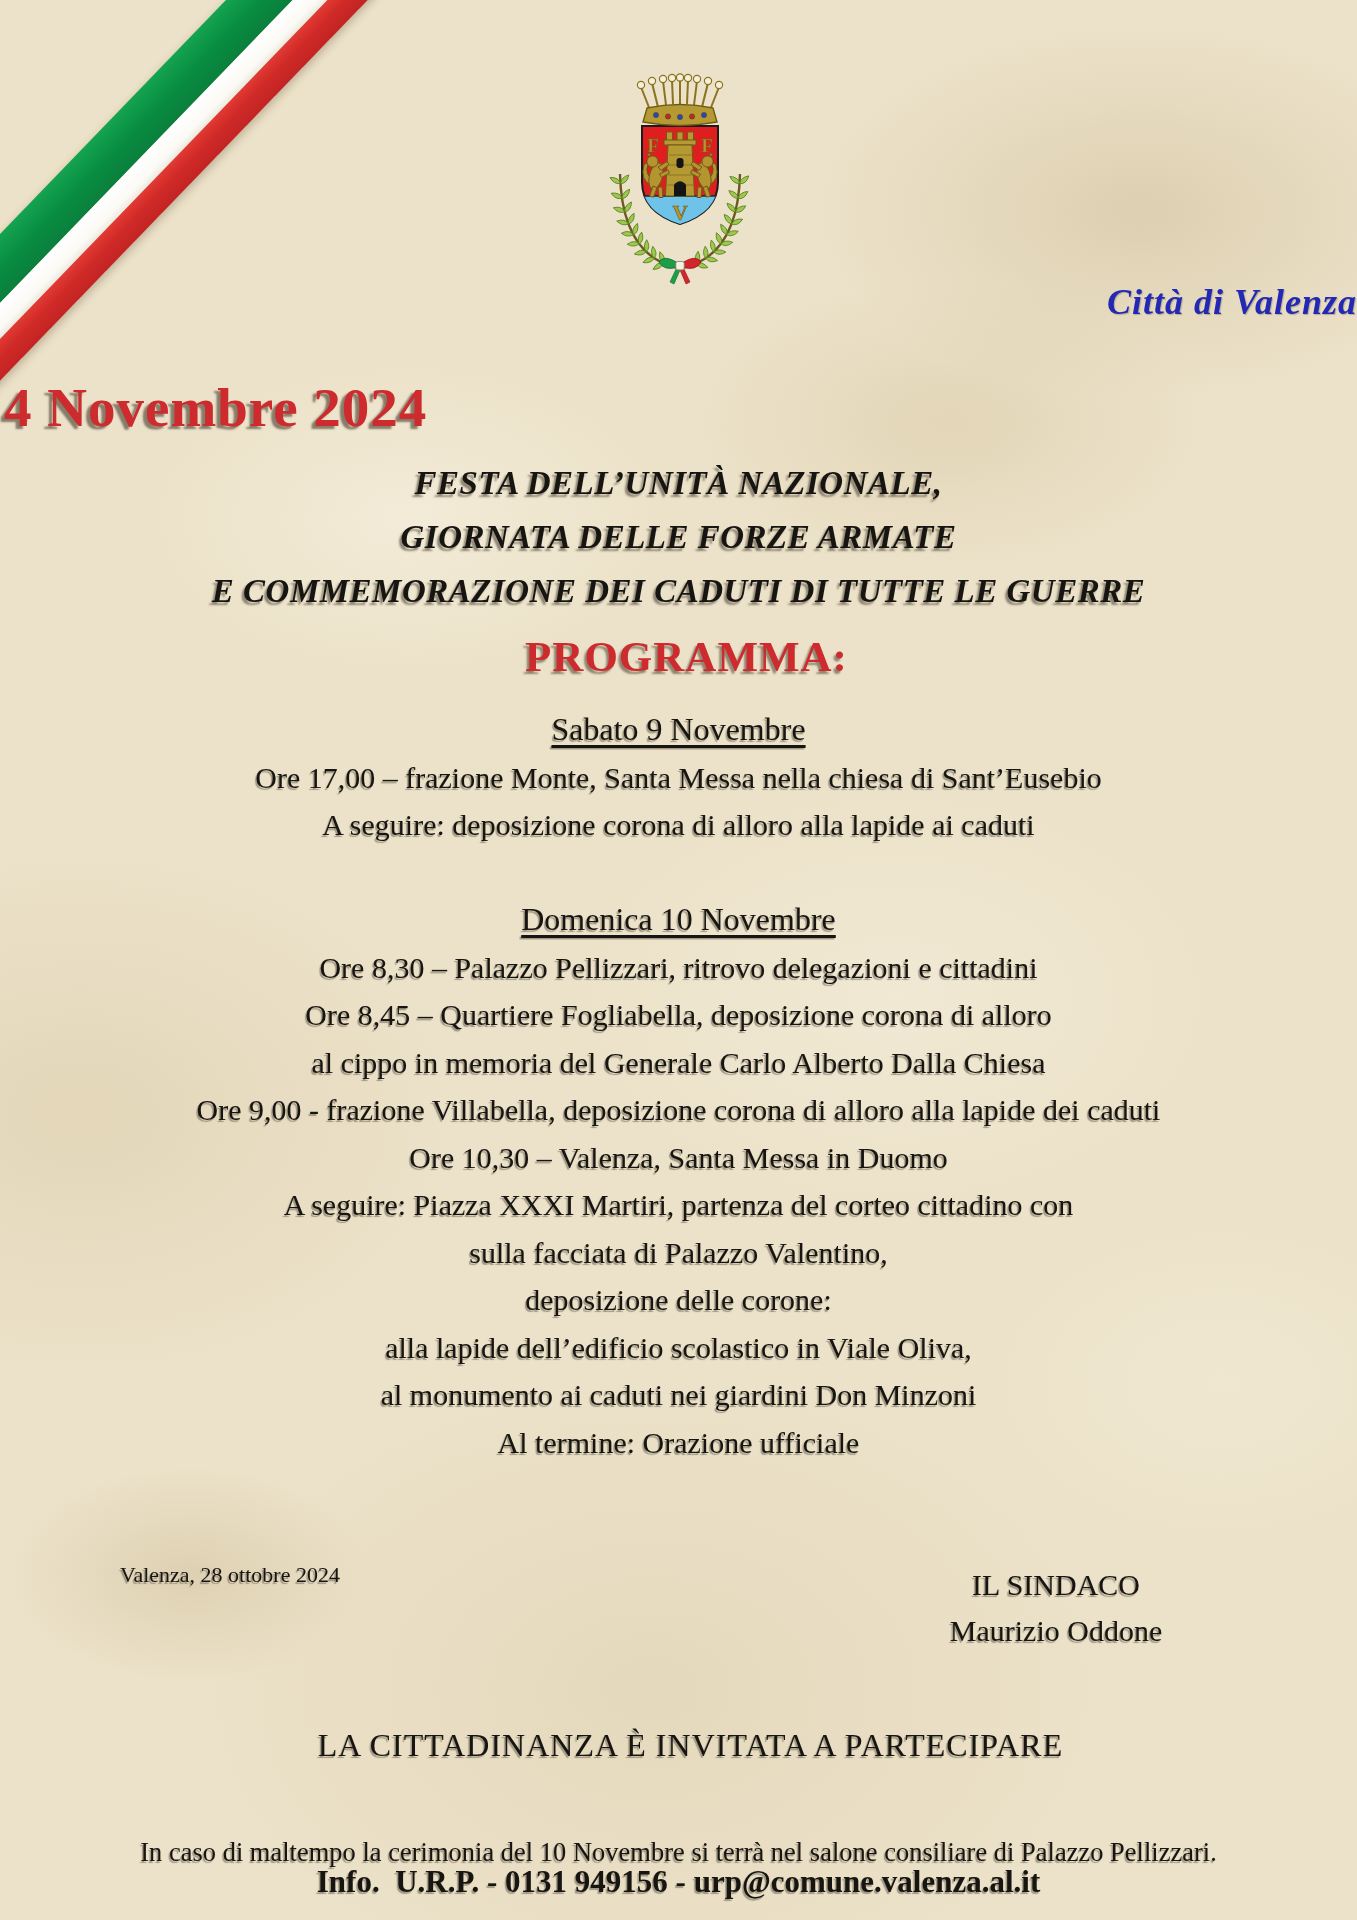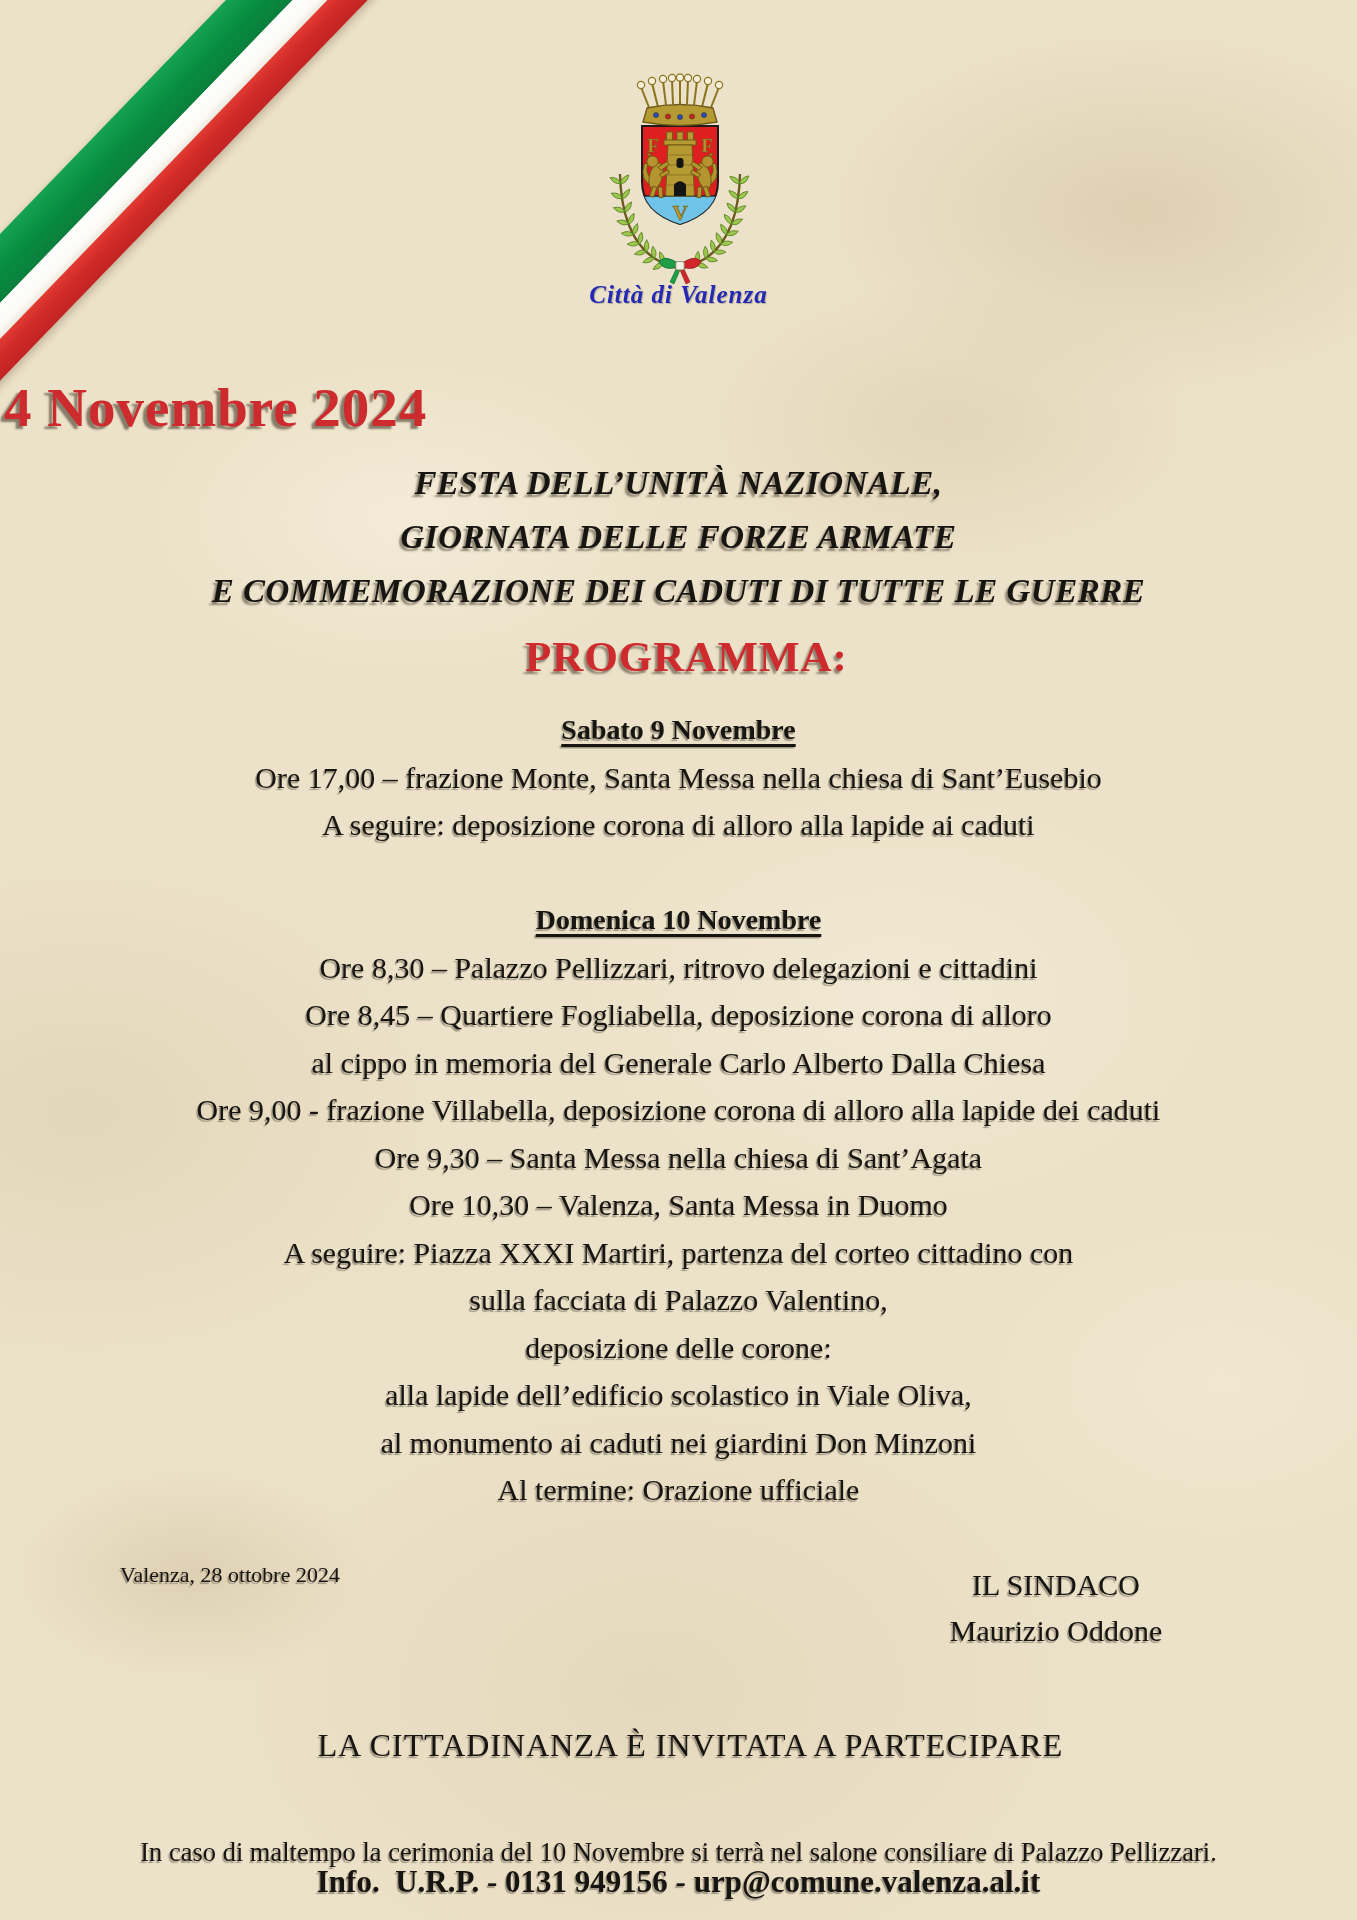--- a/index.html
+++ b/index.html
@@ -20,36 +20,36 @@
   }
   
   .ribbon{position:absolute; left:-349px; top:100px; width:1000px; height:102px;
     transform:rotate(-46deg); box-shadow:0 3px 8px rgba(80,60,30,.30);}
   .ribbon .stripe{width:100%;}
   .stripe.green{height:48px; background:linear-gradient(to bottom,#15a351 0%,#078c41 55%,#0b7f3c 100%);}
   .stripe.white{height:25px; background:linear-gradient(to bottom,#ffffff 0%,#fbfaf5 70%,#eceadf 100%);}
   .stripe.red{height:29px; background:linear-gradient(to bottom,#e23a33 0%,#d02a28 45%,#c22423 100%);}
   
   .crest{position:absolute; left:590px; top:70px; width:180px; height:218px;}
-  .citta{position:absolute; top:281px; left:0; width:100%; text-align:center;
-    font-size:25px; font-style:italic; font-weight:bold; color:#2329b4; letter-spacing:1px;
+  .citta{position:absolute; top:281px; left:0; width:100%; text-align:right;
+    font-size:36px; font-style:italic; font-weight:bold; color:#2329b4; letter-spacing:1px;
     text-shadow:1px 1px 1px rgba(120,112,96,.45);}
   
   .sh-big{text-shadow:-4px 3px 2px rgba(116,106,88,.85);}
   .sh{text-shadow:-2.5px 2.5px 2px rgba(116,106,88,.78);}
   .sh-sm{text-shadow:-1.5px 1.5px 1px rgba(116,106,88,.62);}
   .title{position:absolute; top:372px; left:0; width:100%; margin:4px; text-align:left;
     font-size:55px; font-weight:bold; letter-spacing:1px; color:#cd2b2e;}
   .subtitle{position:absolute; top:456px; left:0; width:100%; text-align:center;
     font-size:33px; font-weight:bold; font-style:italic; line-height:54px; letter-spacing:.5px;}
   .programma{position:absolute; top:632px; left:8px; width:100%; text-align:center;
     font-size:43px; font-weight:bold; letter-spacing:1px; color:#cd2b2e;}
   .program{position:absolute; top:706px; left:0; width:100%; text-align:center;
     font-size:30px; line-height:47.5px;}
-  .program .day{font-size:28px; font-weight:bold; text-decoration:underline;
+  .program .day{font-size:32px; font-weight:normal; text-decoration:underline;
     text-underline-offset:5px; text-decoration-thickness:2.5px;}
   .program .gap{height:47.5px;}
   .sig-left{position:absolute; left:120px; top:1562px; font-size:22px;text-align:center;}
   .sig-right{position:absolute; left:906px; top:1562px; width:300px; text-align:center;
     font-size:30px; line-height:46px;}
   .invite{position:absolute; top:1727px; left:0; width:100%; text-align:center;
     font-size:32px; letter-spacing:1px;padding-left:12px;}
   .weather{position:absolute; top:1806px; left:0; width:100%; text-align:center; font-size:26.5px;margin-top:31px;}
   .info{position:absolute; top:1864px; left:0; width:100%; text-align:center;
     font-size:31px; font-weight:bold; white-space:pre-wrap;}
@@ -203,21 +203,20 @@
   <div class="program sh-sm">
     <div class="day">Sabato 9 Novembre</div>
     <div class="line">Ore 17,00 – frazione Monte, Santa Messa nella chiesa di Sant’Eusebio</div>
     <div class="line">A seguire: deposizione corona di alloro alla lapide ai caduti</div>
     <div class="gap"></div>
     <div class="day">Domenica 10 Novembre</div>
     <div class="line">Ore 8,30 – Palazzo Pellizzari, ritrovo delegazioni e cittadini</div>
     <div class="line">Ore 8,45 – Quartiere Fogliabella, deposizione corona di alloro</div>
     <div class="line">al cippo in memoria del Generale Carlo Alberto Dalla Chiesa</div>
     <div class="line">Ore 9,00 - frazione Villabella, deposizione corona di alloro alla lapide dei caduti</div>
-    <div class="line">Ore 9,30 – Santa Messa nella chiesa di Sant’Agata</div>
     <div class="line">Ore 10,30 – Valenza, Santa Messa in Duomo</div>
     <div class="line">A seguire: Piazza XXXI Martiri, partenza del corteo cittadino con</div>
     <div class="line">sulla facciata di Palazzo Valentino,</div>
     <div class="line">deposizione delle corone:</div>
     <div class="line">alla lapide dell’edificio scolastico in Viale Oliva,</div>
     <div class="line">al monumento ai caduti nei giardini Don Minzoni</div>
     <div class="line">Al termine: Orazione ufficiale</div>
   </div>
 
   <div class="sig-left sh-sm">Valenza, 28 ottobre 2024</div>

